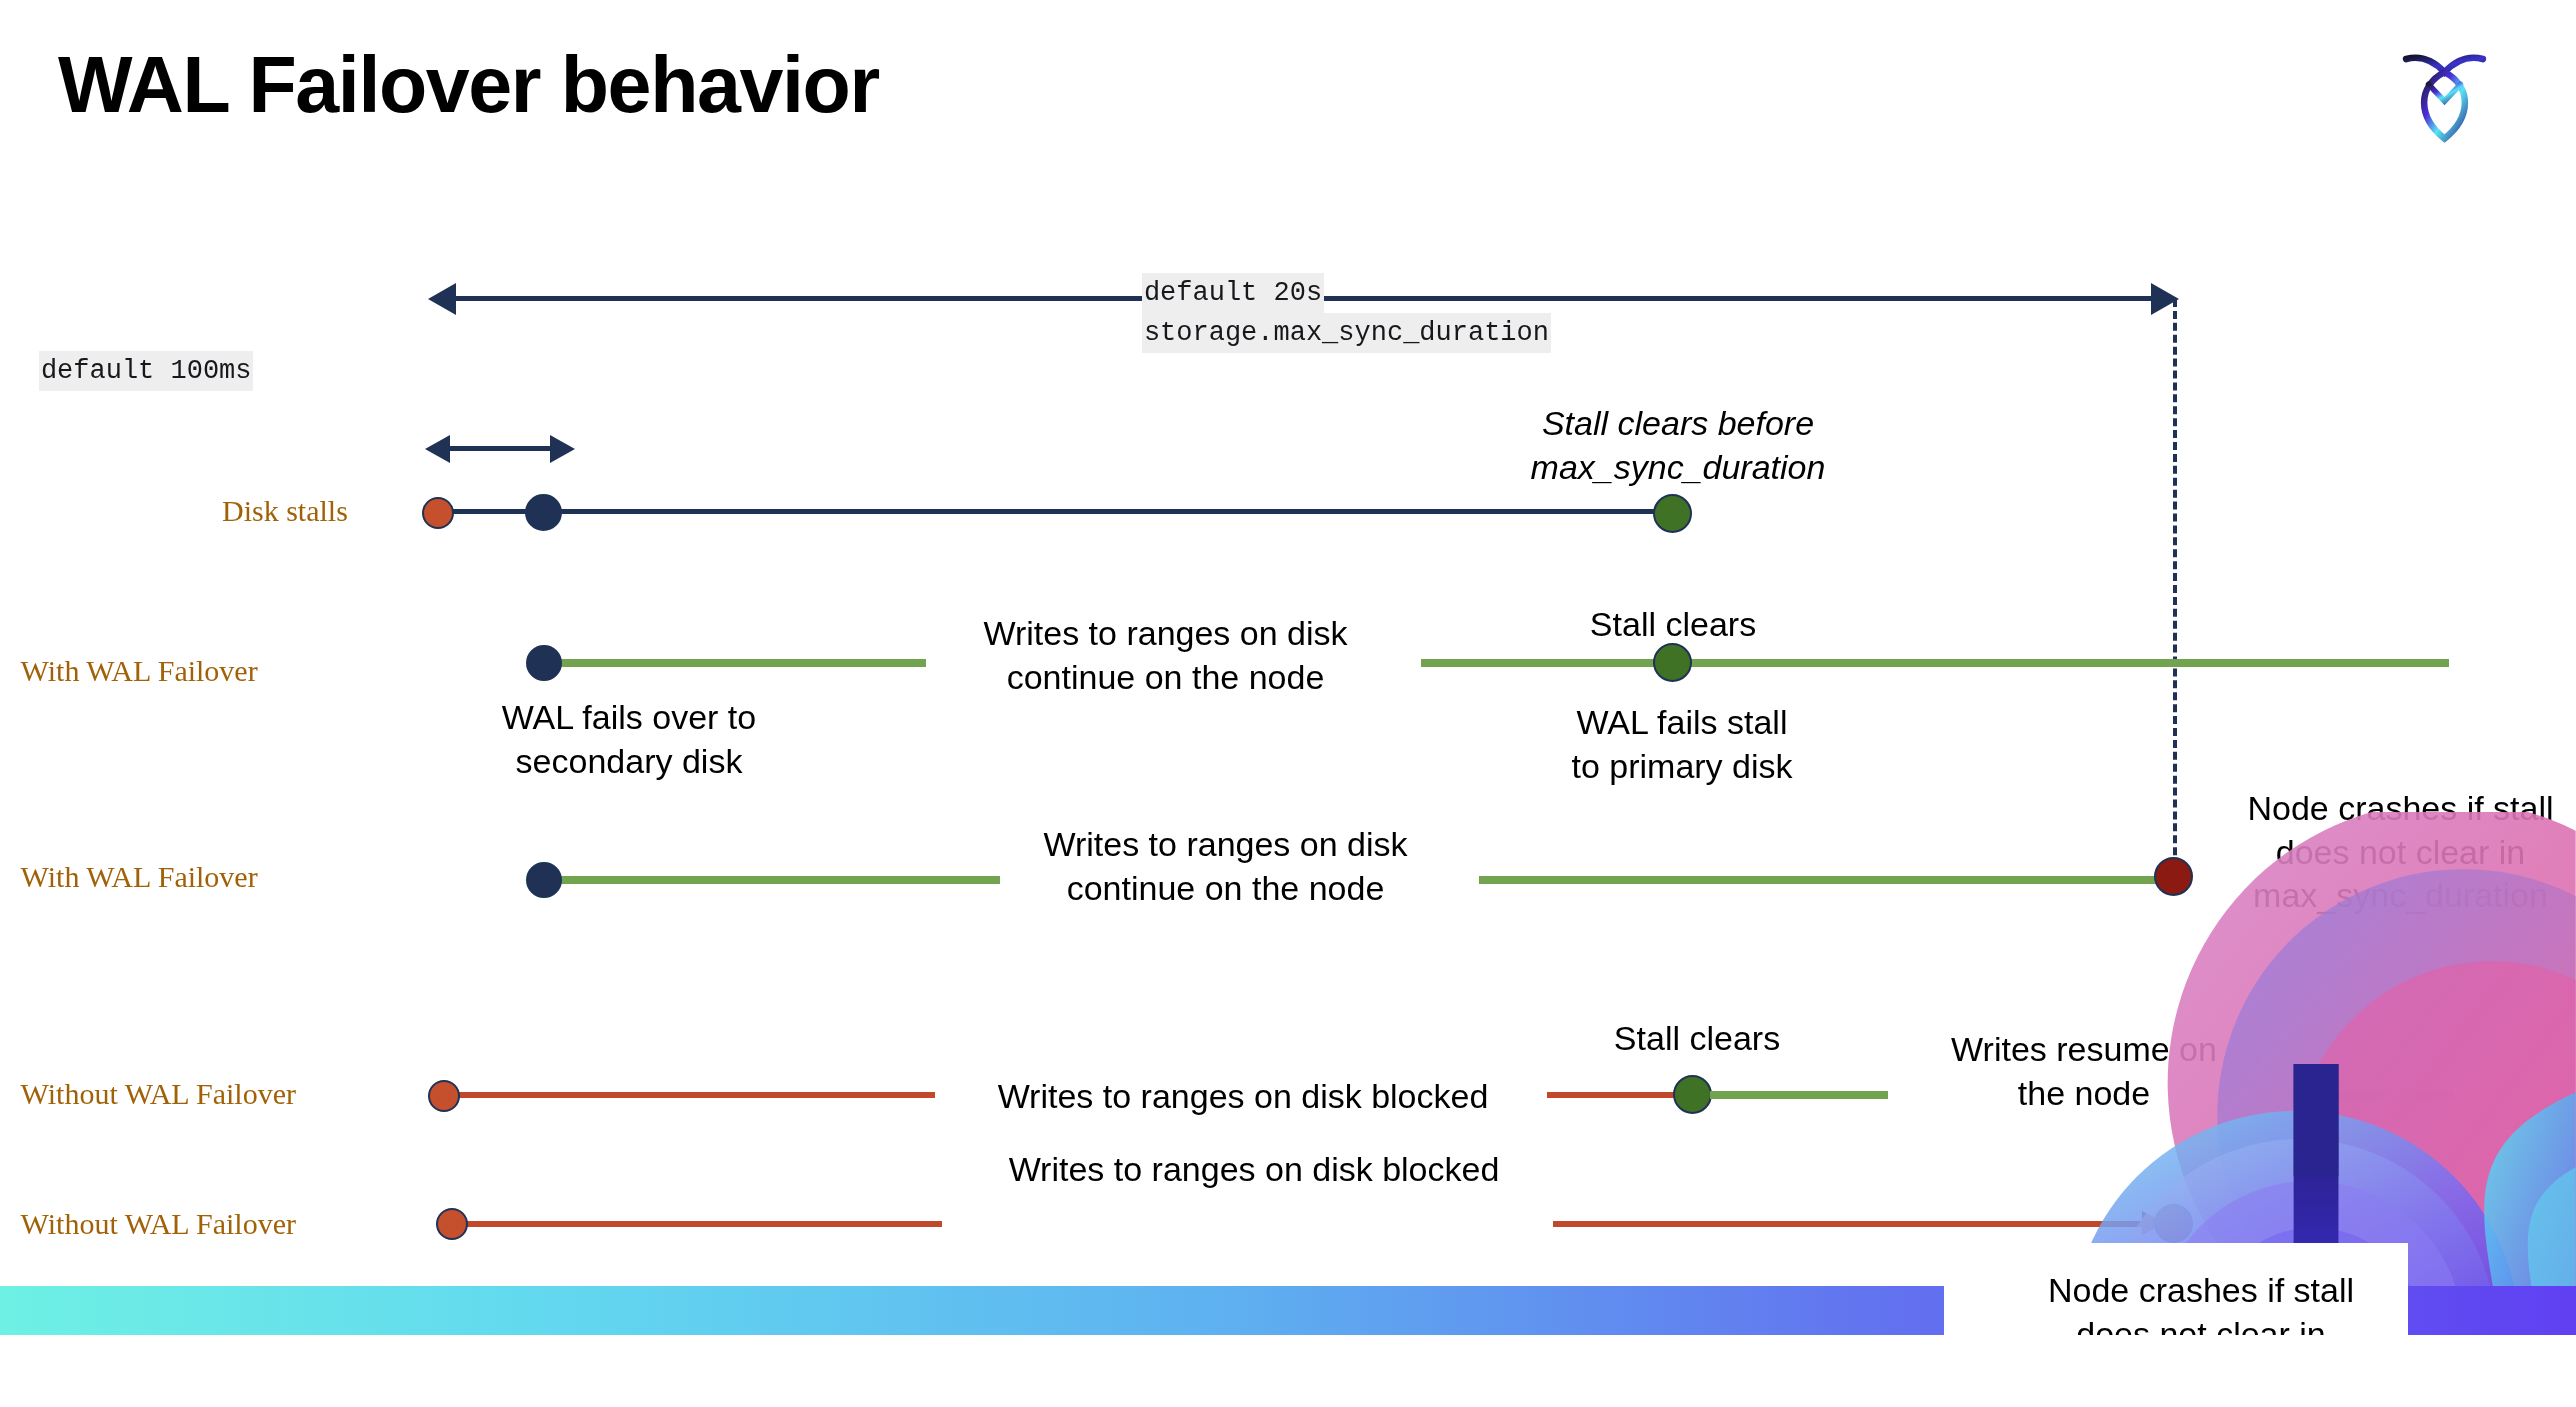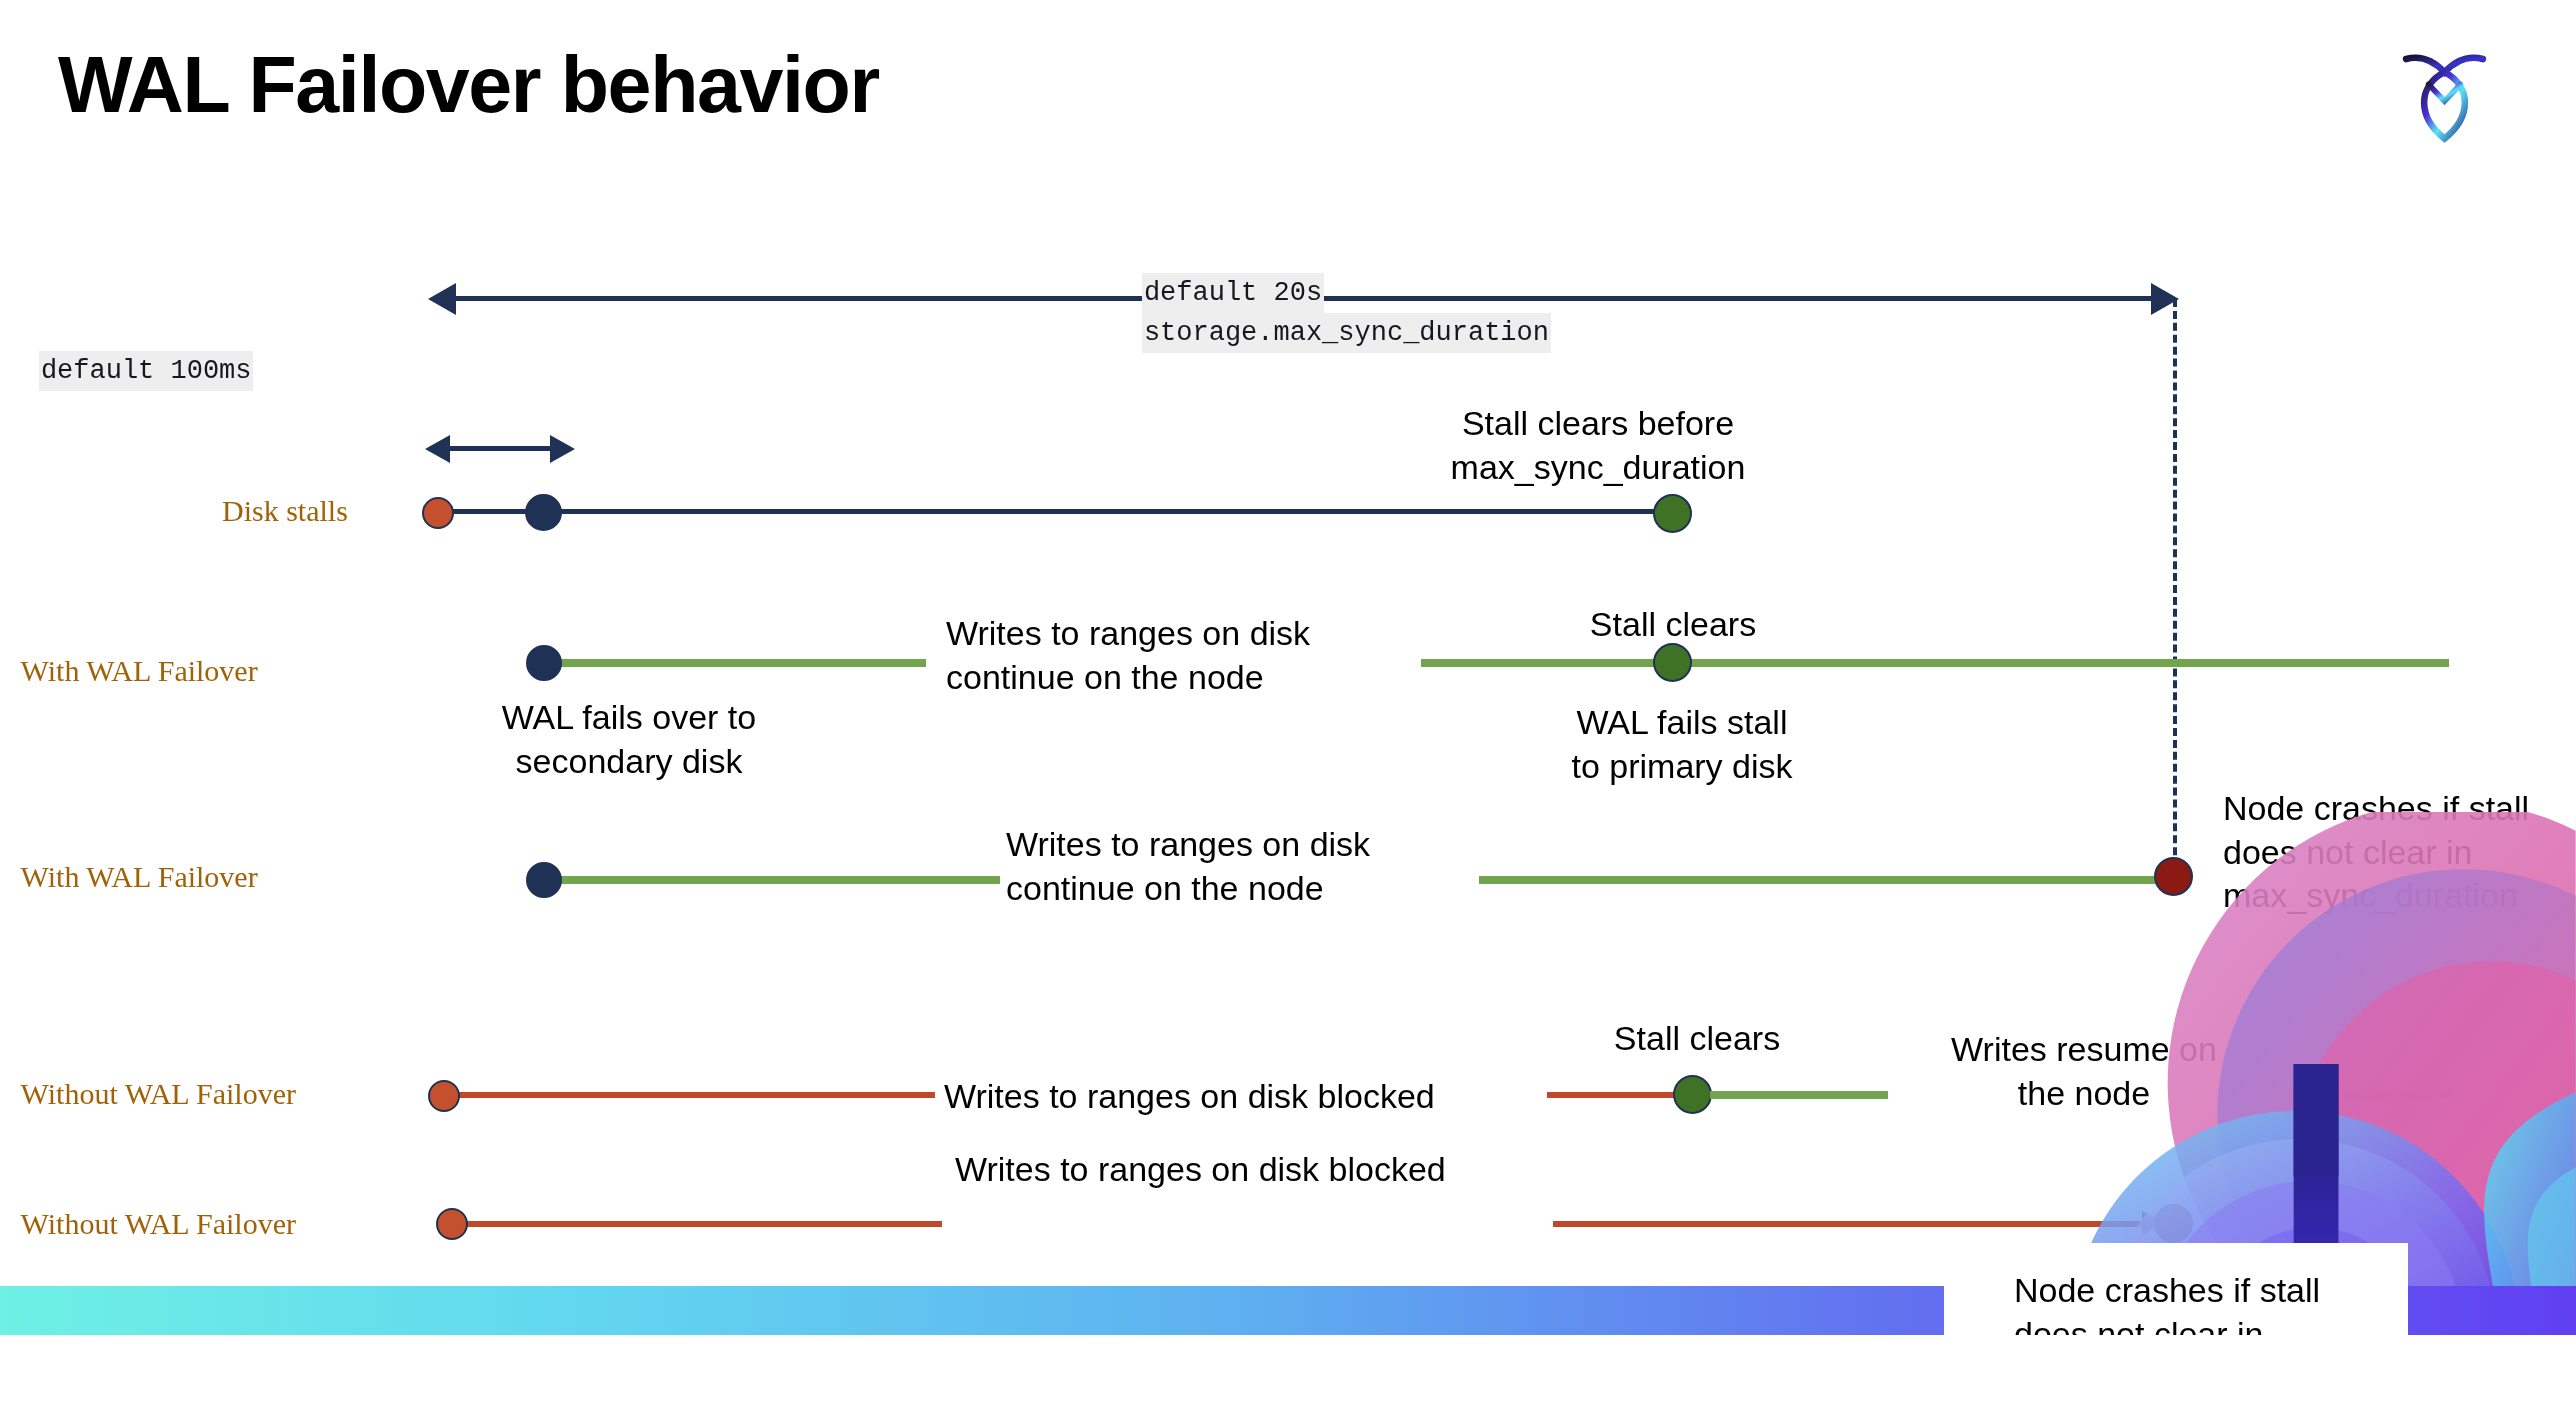--- a/index.html
+++ b/index.html
@@ -67,21 +67,21 @@
   
   .callout {
     position: absolute;
     font-size: 34px;
     color: #000000;
     line-height: 1.28;
     font-family: "Liberation Sans", sans-serif;
     white-space: pre-line;
   }
   .callout.center { text-align: center; }
-  .callout.left   { text-align: left; }
+  .callout.left   { text-align: center; }
 
   
   .hline {
     position: absolute;
     height: 4.7px;
   }
   .hline.navy  { background: #1f3255; }
   .hline.green { background: #72a44f; height: 8.4px; }
   .hline.red   { background: #c0492b; height: 5.6px; }
 
@@ -204,21 +204,21 @@
 
   <div class="arrow-sm-l" style="left:425px; top:435px;"></div>
   <div class="hline navy" style="left:449px; top:446px; width:103px; height:4.7px;"></div>
   <div class="arrow-sm-r" style="left:550px; top:435px;"></div>
 
   <div class="rowlabel" style="left:222px; top:494px;">Disk stalls</div>
   <div class="hline navy" style="left:436px; top:509px; width:1234px;"></div>
   <div class="dot orange" style="left:422px; top:497px; width:32px; height:32px;"></div>
   <div class="dot navy" style="left:525px; top:494px; width:37px; height:37px;"></div>
   <div class="dot green" style="left:1653px; top:494px; width:39px; height:39px;"></div>
-  <div class="callout center" style="left:1425px; top:402px; width:346px;">Stall clears before
+  <div class="callout center" style="left:1505px; top:402px; width:346px;font-style:italic;">Stall clears before
 max_sync_duration</div>
 
   <div class="rowlabel" style="left:20.6px; top:654px;">With WAL Failover</div>
   <div class="hline green" style="left:533px; top:659px; width:393px;"></div>
   <div class="hline green" style="left:1421px; top:659px; width:1028px;"></div>
   <div class="dot navy" style="left:526px; top:645px; width:36px; height:36px;"></div>
   <div class="dot green" style="left:1653px; top:643px; width:39px; height:39px;"></div>
 
   <div class="callout left" style="left:946px; top:612px; width:439px;">Writes to ranges on disk
 continue on the node</div>

